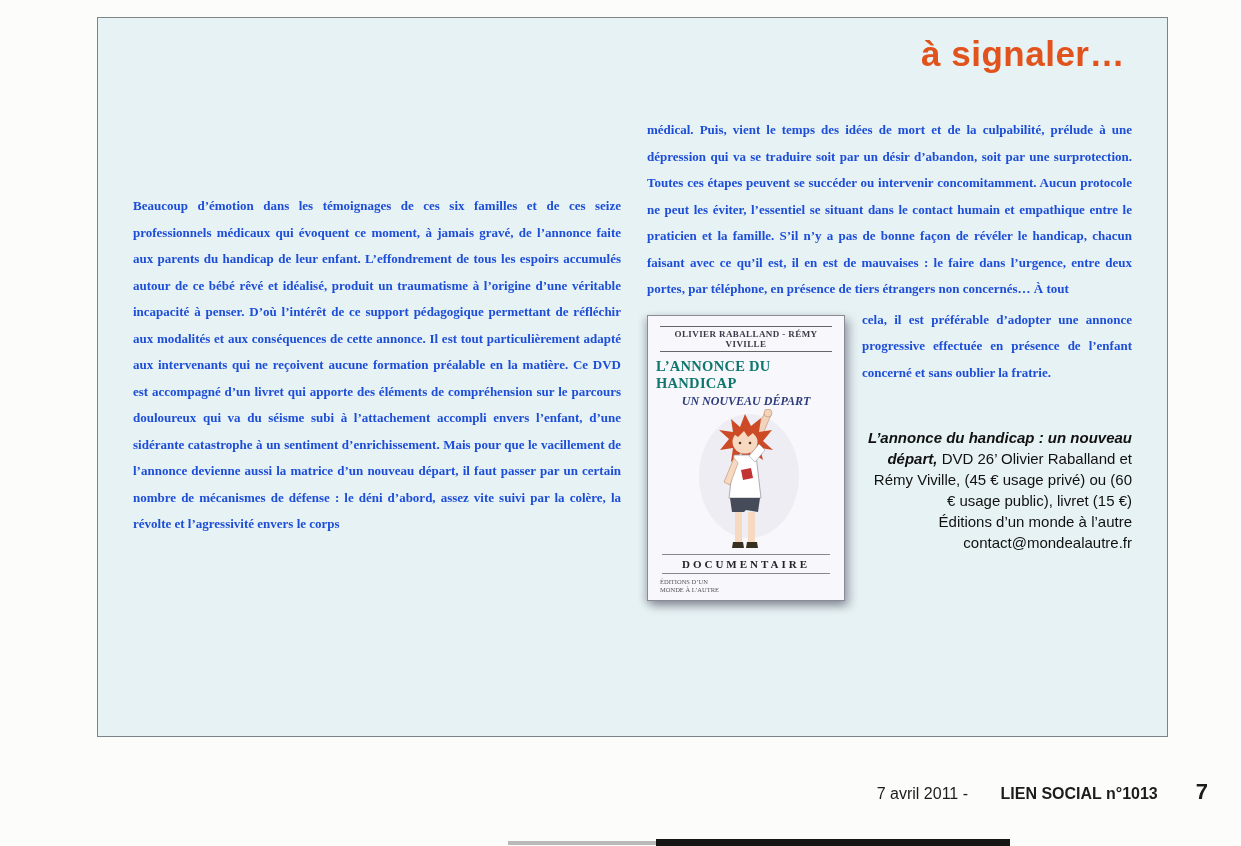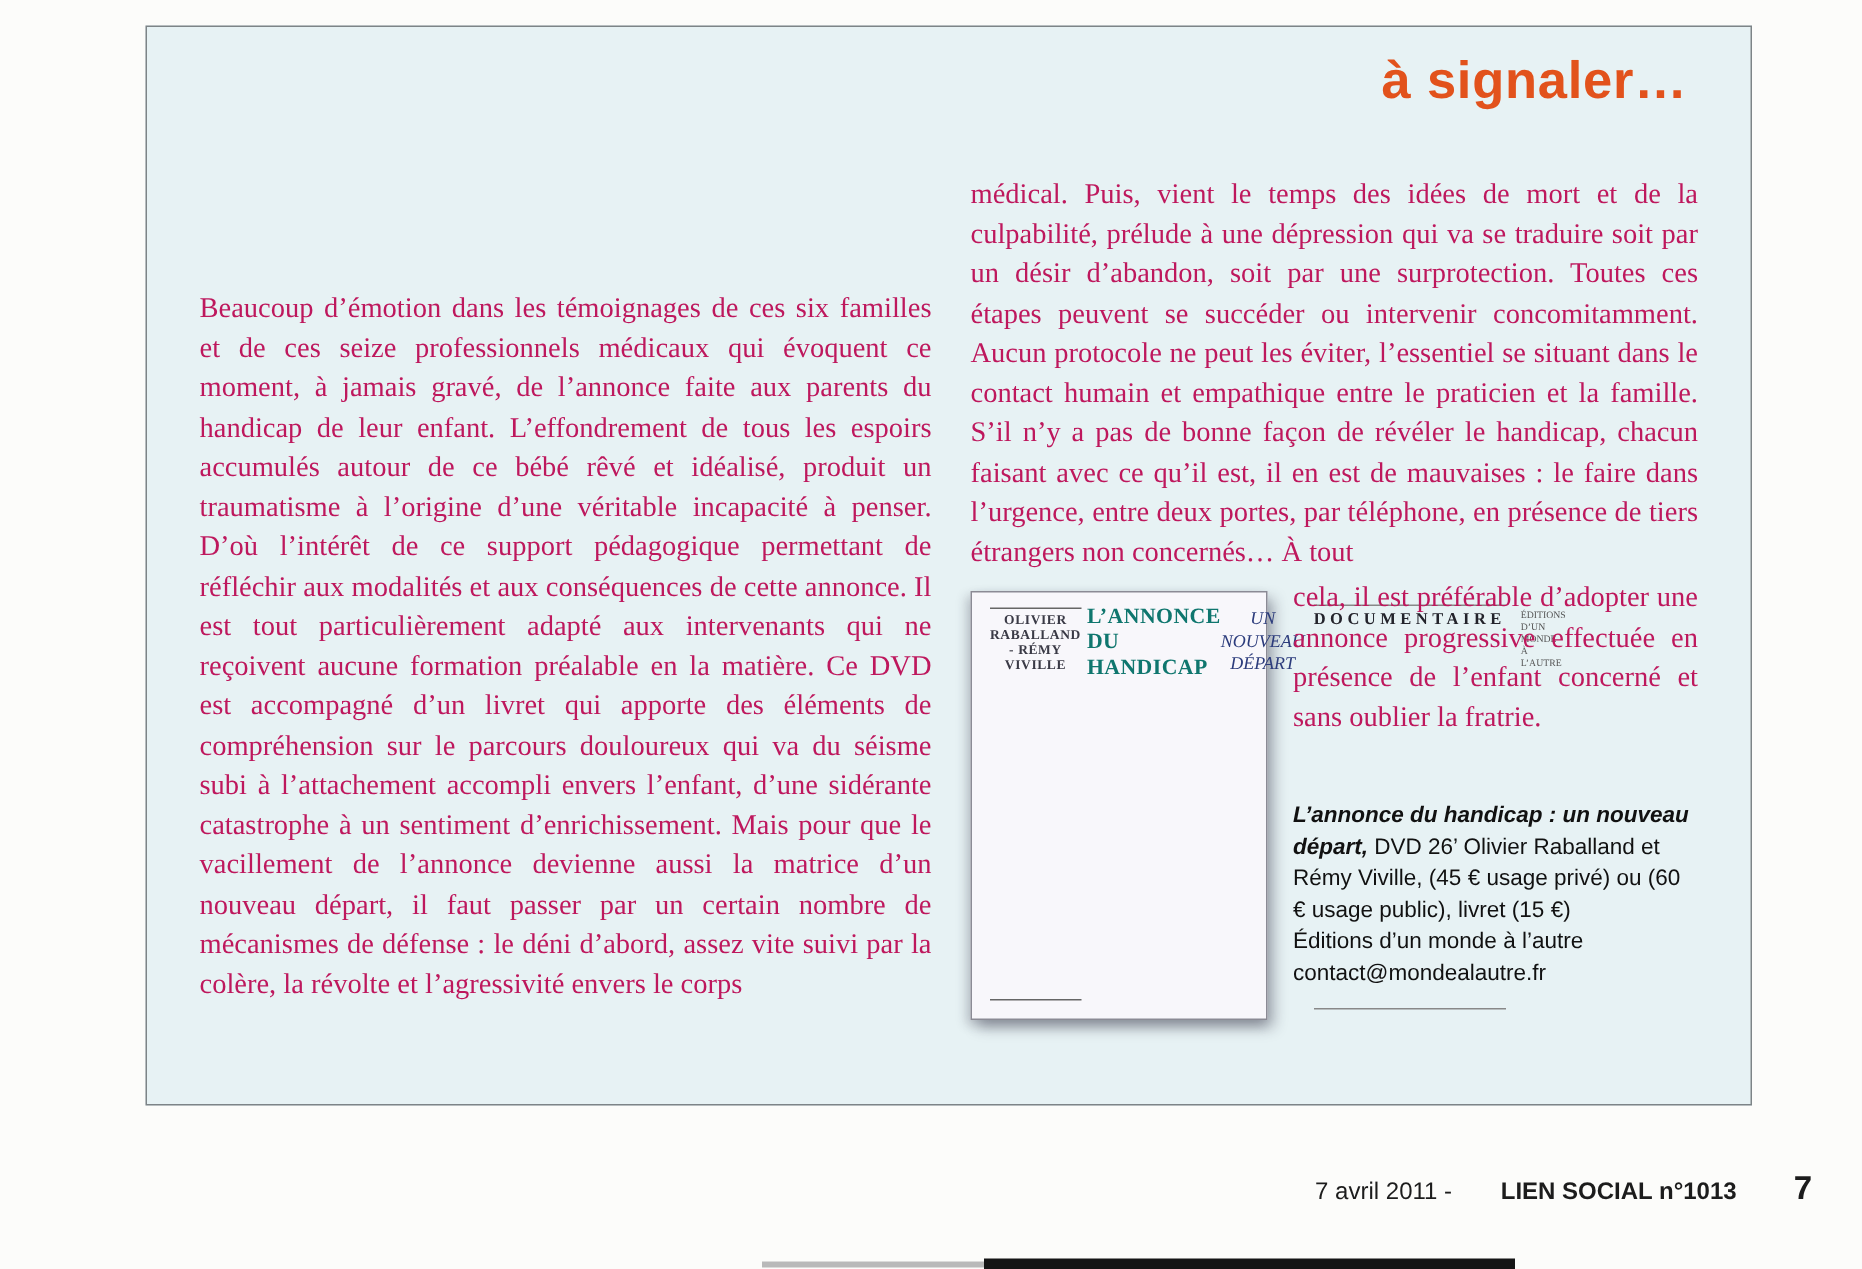--- a/index.html
+++ b/index.html
@@ -56,62 +56,64 @@
     width: 488px;
   }
   .col-right {
     position: absolute;
     left: 549px;
     top: 99px;
     width: 485px;
   }
   .body-text {
     margin: 0;
-    font-size: 19px;
+    font-size: 13px;
     line-height: 26.5px;
     text-align: justify;
-    color: #be185d;
+    color: #1d4ed8;
     hyphens: auto;
+    font-weight: bold;
   }
   .media-row {
     display: flex;
     margin-top: 4px;
   }
   .dvd-card {
     flex: 0 0 auto;
     width: 198px;
     height: 286px;
     margin-top: 8px;
     background: #f8f7fb;
     border: 1px solid #8b8b95;
     box-shadow: 4px 5px 9px rgba(40,40,60,0.40), -3px 3px 7px rgba(40,40,60,0.20);
     box-sizing: border-box;
     padding: 8px 8px 6px;
     display: flex;
+    flex-direction: column;
   }
   .dvd-authors {
     font-size: 9px;
     font-weight: bold;
     text-align: center;
     color: #3a3a46;
     border-top: 1px solid #666;
     border-bottom: 1px solid #666;
     padding: 2px 0;
     margin: 2px 4px 6px;
     letter-spacing: 0.4px;
   }
   .dvd-title {
     font-size: 14.5px;
     font-weight: bold;
     color: #0f766e;
     letter-spacing: 0.3px;
   }
   .dvd-subtitle {
     font-size: 12px;
-    font-weight: normal;
+    font-weight: bold;
     font-style: italic;
     text-align: center;
     color: #2c3c7c;
     margin-top: 2px;
   }
   .dvd-illustration {
     flex: 1;
     display: flex;
     align-items: center;
     justify-content: center;
@@ -139,20 +141,21 @@
   .right-sub {
     flex: 1;
     padding-left: 17px;
   }
   .caption {
     margin-top: 41px;
     font-family: "Liberation Sans", sans-serif;
     font-size: 15px;
     line-height: 21px;
     color: #111;
+    text-align: right;
   }
   .caption-main { margin: 0; }
   .caption-title { font-weight: bold; font-style: italic; }
   .caption-line { margin: 0; }
 
   .footer {
     position: absolute;
     top: 779px;
     right: 76px;
     font-family: "Liberation Sans", sans-serif;

